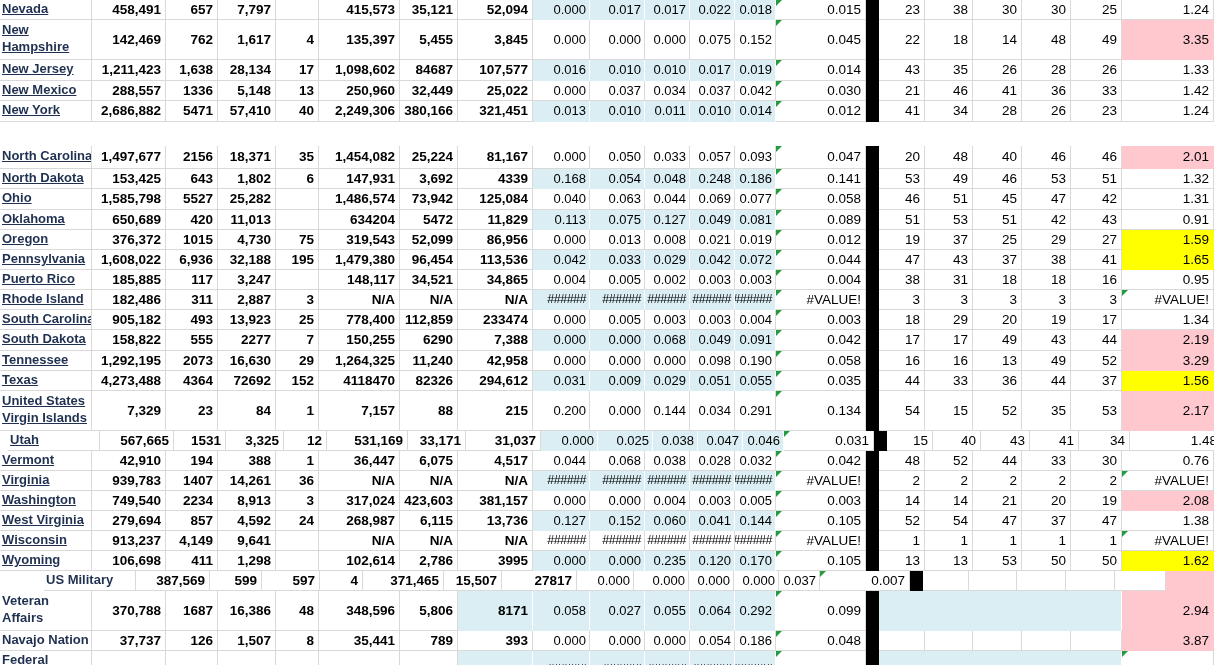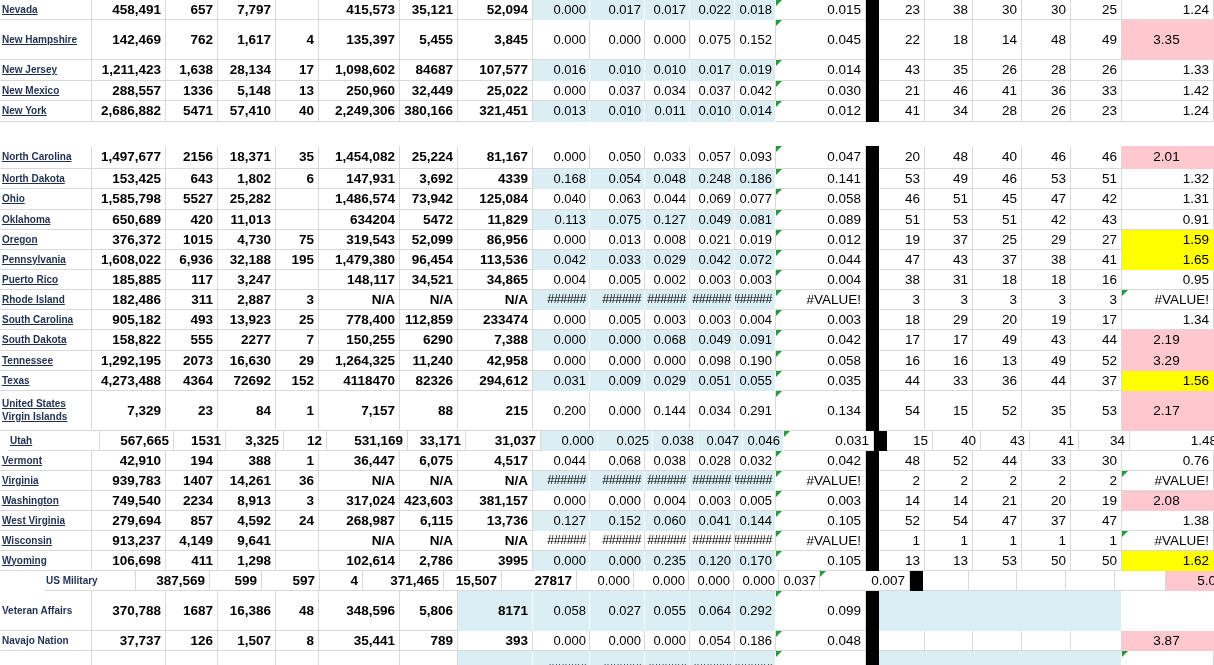--- a/index.html
+++ b/index.html
@@ -3,27 +3,27 @@
 <meta charset="utf-8">
 <style>
   html,body{margin:0;padding:0;background:#fff;}
   body{width:1214px;height:665px;overflow:hidden;font-family:"Liberation Sans",sans-serif;}
   #sheet{width:1214px;height:665px;}
   .row{display:grid;grid-template-columns:92px 74px 52px 58px 43px 81px 58px 75px 57px 55px 45px 45px 41px 90px 13px 46px 48px 49px 49px 51px 92px;}
   .c{position:relative;box-sizing:border-box;display:flex;align-items:center;justify-content:flex-end;
      padding:0 4px 1px 2px;font-size:13.5px;color:#000;white-space:nowrap;overflow:hidden;
      border-right:1px solid var(--gridline);border-bottom:1px solid var(--gridline);}
   .bold{font-weight:bold;}
-  .name{justify-content:flex-start;font-weight:bold;color:var(--state-link);font-size:10px;line-height:1.3;padding-left:2px;padding-right:2px;}
+  .name{justify-content:flex-start;font-weight:bold;color:var(--state-link);font-size:13px;line-height:1.3;padding-left:2px;padding-right:2px;}
   .name.wrap{white-space:normal;overflow:hidden;}
   .u{text-decoration:underline;text-underline-offset:1px;}
   .d{font-size:13px;padding-right:3px;}
   .hash{font-size:12.5px;letter-spacing:-0.5px;}
   .blue{background:var(--stripe-blue);border-right:1px solid #fff;border-bottom:1px solid var(--stripe-blue);}
-  .pink{background:var(--highlight-pink);border-right:1px solid var(--highlight-pink);border-bottom:1px solid var(--highlight-pink);justify-content:center;}
+  .pink{background:var(--highlight-pink);border-right:1px solid var(--highlight-pink);border-bottom:1px solid var(--highlight-pink);}
   .yellow{background:var(--highlight-yellow);border-right:1px solid var(--highlight-yellow);border-bottom:1px solid var(--highlight-yellow);}
   .sep{background:var(--separator-black);border:none;}
   .rmerge{grid-column:span 5;}
   .leftreg{justify-content:flex-start;font-weight:normal;}
   .tri-icon{position:absolute;top:0;left:0;width:0;height:0;border-top:6px solid var(--error-green);border-right:6px solid transparent;}
 </style>
 </head>
 <body>
 
 <div id="sheet">
@@ -825,20 +825,23 @@
       <div class="c d blue">0.027</div>
       <div class="c d blue">0.055</div>
       <div class="c d blue">0.064</div>
       <div class="c d blue">0.292</div>
       <div class="c avg">
         <span>0.099</span>
         <span class="tri-icon"></span>
       </div>
       <div class="sep"></div>
       <div class="c rmerge blue"></div>
+      <div class="c fin pink">
+        <span>2.94</span>
+      </div>
     </div>
     <div class="row" style="height: 20px;">
       <div class="c name">
         <span class="">Navajo Nation</span>
       </div>
       <div class="c v bold">37,737</div>
       <div class="c v bold">126</div>
       <div class="c v bold">1,507</div>
       <div class="c v bold">8</div>
       <div class="c v bold">35,441</div>

